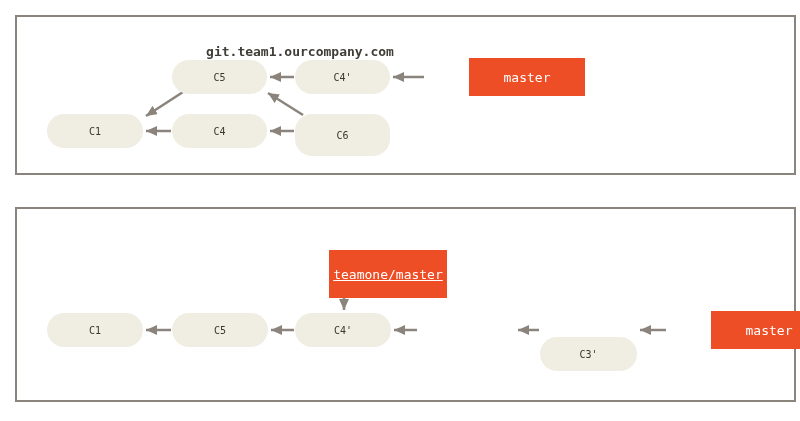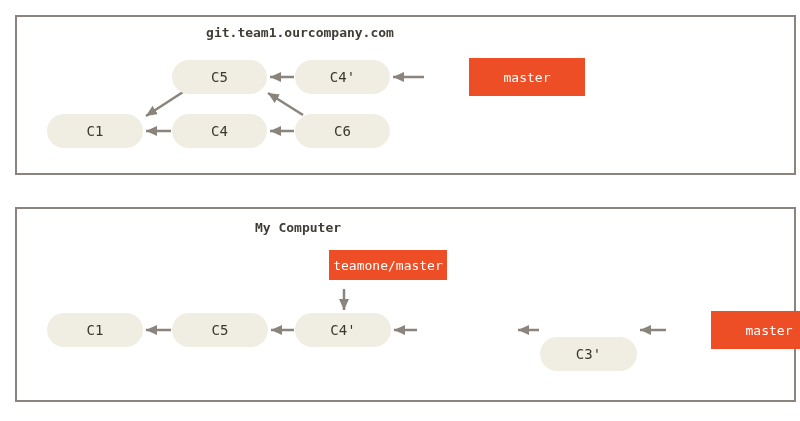--- a/index.html
+++ b/index.html
@@ -18,36 +18,37 @@
   }
   .panel-title{
     position:absolute;
     transform:translateX(-50%);
     font-weight:bold;
     font-size:13px;
     line-height:16px;
     color:var(--title-text);
     white-space:nowrap;
     z-index:2;
+    margin-top:19px;
   }
   .edges{
     position:absolute;
     left:0;top:0;
     z-index:1;
     pointer-events:none;
   }
   .node{
     position:absolute;
     box-sizing:border-box;
     display:flex;
     align-items:center;
     justify-content:center;
     background:var(--node-fill);
     color:var(--node-text);
-    font-size:14px;
+    font-size:10px;
     border-radius:17px;
     z-index:2;
     white-space:nowrap;
   }
   .branch{
     position:absolute;
     box-sizing:border-box;
     display:flex;
     align-items:center;
     justify-content:center;
@@ -81,23 +82,22 @@
       <line x1="539" y1="330" x2="518" y2="330" stroke="#8A847C" stroke-width="2.5" marker-end="url(#arrowhead)"></line>
       <line x1="666" y1="330" x2="640" y2="330" stroke="#8A847C" stroke-width="2.5" marker-end="url(#arrowhead)"></line>
       <line x1="344" y1="289" x2="344" y2="310" stroke="#8A847C" stroke-width="2.5" marker-end="url(#arrowhead)"></line>
     </svg>
 <div class="panel" style="left: 15px; top: 15px; width: 781px; height: 160px;"></div>
     <div class="panel-title" style="left: 300px; top: 25px;">git.team1.ourcompany.com</div>
     <div class="node" style="left: 172px; top: 60px; width: 95px; height: 34px;">C5</div>
     <div class="node" style="left: 295px; top: 60px; width: 95px; height: 34px;">C4'</div>
     <div class="node" style="left: 47px; top: 114px; width: 96px; height: 34px;">C1</div>
     <div class="node" style="left: 172px; top: 114px; width: 95px; height: 34px;">C4</div>
-    <div class="node" style="left: 295px; top: 114px; width: 95px; height: 34px;">C6</div>
+    <div class="node" style="left: 295px; top: 114px; width: 95px; height: 42px;">C6</div>
     <div class="branch" style="left: 425px; top: 58px; width: 116px; height: 38px;">master</div>
     <div class="panel" style="left: 15px; top: 207px; width: 781px; height: 195px;"></div>
-    <div class="panel-title" style="left: 298px; top: 220px;">My Computer</div>
     <div class="node" style="left: 47px; top: 313px; width: 96px; height: 34px;">C1</div>
     <div class="node" style="left: 172px; top: 313px; width: 96px; height: 34px;">C5</div>
     <div class="node" style="left: 295px; top: 313px; width: 96px; height: 34px;">C4'</div>
     <div class="node" style="left: 540px; top: 313px; width: 97px; height: 34px; margin-top: 24px;">C3'</div>
-    <div class="branch" style="left: 285px; top: 250px; width: 118px; height: 30px;">teamone/master</div>
+    <div class="branch" style="left: 285px; top: 250px; width: 118px; height: 48px; text-decoration: underline;">teamone/master</div>
     <div class="branch" style="left: 667px; top: 311px; width: 116px; height: 38px;">master</div>
   </div>
 
 </body></html>

